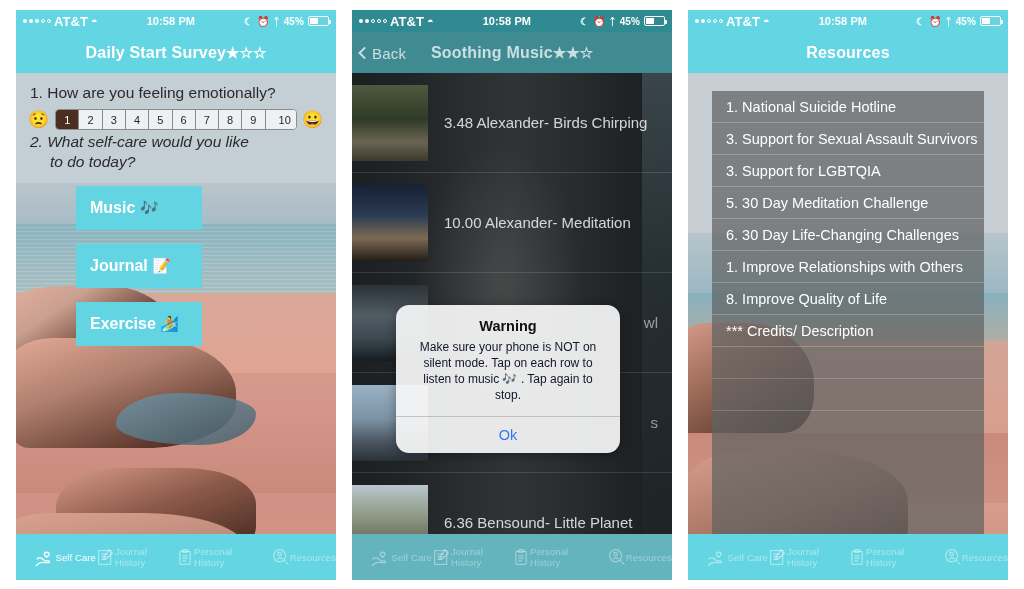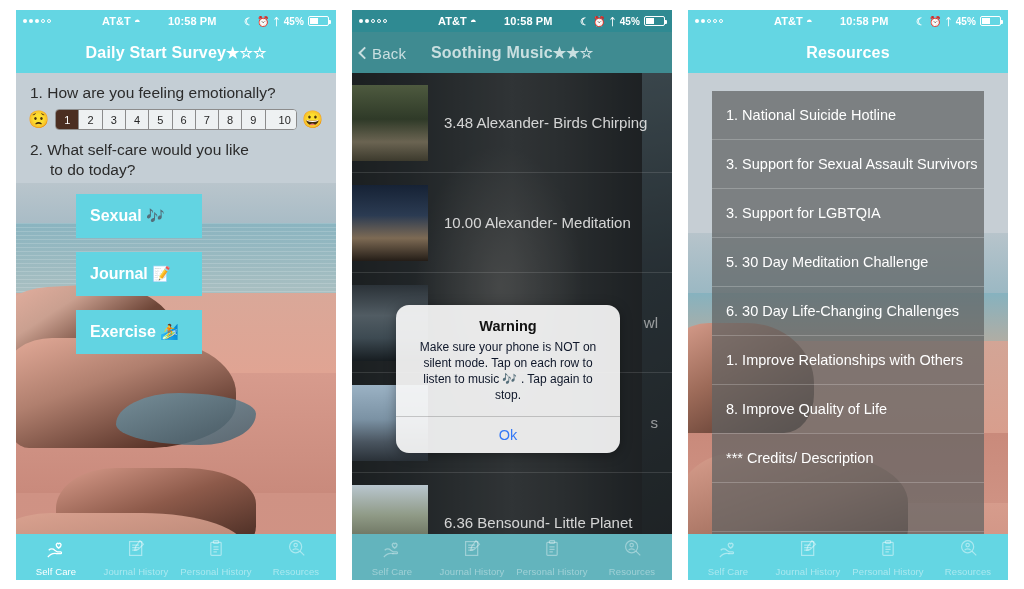--- a/index.html
+++ b/index.html
@@ -35,21 +35,21 @@
     display: flex; align-items: center;
     padding: 0 7px;
     font-size: 11px;
     color: #ffffff;
     letter-spacing: .1px;
   }
   .sb-left { display:flex; align-items:center; gap:3px; flex: 0 0 auto; }
   .sb-dots { display:flex; gap:2px; align-items:center; }
   .sb-dots i { width:4px; height:4px; border-radius:50%; background:#fff; display:block; }
   .sb-dots i.hollow { background:transparent; border:1px solid #fff; width:4px; height:4px; }
-  .sb-carrier { font-size:11px; font-weight:600;margin-left:48px; }
+  .sb-carrier { font-size:13px; font-weight:600; }
   .sb-wifi { font-size:11px; }
   .sb-center { flex:1 1 auto; text-align:center; font-size:11px; font-weight:700; }
   .sb-right { display:flex; align-items:center; gap:4px; flex:0 0 auto; font-size:10px; font-weight:600;}
   .sb-batt {
     width:21px; height:10px; border:1px solid #fff; border-radius:2px;
     position:relative; display:inline-block;
   }
   .sb-batt::after {
     content:""; position:absolute; right:-3px; top:3px;
     width:2px; height:4px; background:#fff; border-radius:0 1px 1px 0;
@@ -131,21 +131,21 @@
     border-radius: 45% 55% 40% 60% / 60% 40% 60% 40%;
     opacity:.85;
   }
 
   .q {
     position:relative; z-index:5;
     font-size:15.5px; color:#2b2b2b; line-height:20px;
     padding: 0 14px;
   }
   .q1 { padding-top:10px; }
-  .q2 { padding-top:10px; }
+  .q2 { padding-top:2px;font-style:italic; }
   .q2 span { display:block; }
   .q2 .l2 { padding-left:20px; }
 
   .scale-row {
     position:relative; z-index:5;
     display:flex; align-items:center; gap:6px;
     padding: 6px 12px 0 12px;
   }
   .emoji { font-size:17px; line-height:1; }
   .segments {
@@ -181,22 +181,22 @@
   .act-btn .gl { font-size:15px; }
 
   
   .tabbar {
     position:absolute; left:0; right:0; bottom:0; height:46px;
     background:#64d6e3;
     display:flex; align-items:center;
     z-index:50;
   }
   .tab {
-    flex:1 1 0; display:flex; flex-direction:column; align-items:center; justify-content:flex-end;
-    gap:7px;
+    flex:1 1 0; display:flex; flex-direction:row; align-items:center; justify-content:flex-end;
+    gap:0;
     color: rgba(255,255,255,.45);
   }
   .tab.active { color:#ffffff; }
   .tab .ticon { height:22px; display:flex; align-items:center; justify-content:center; }
   .tab .tlabel { font-size:9.5px; letter-spacing:.1px; }
   .tab svg { display:block; }
 
   
   .p2 { background:#161b1d; }
   .p2 .statusbar { background:#2f8a92; }
@@ -298,21 +298,21 @@
   .p3-bg .rk2 {
     position:absolute; left:-10px; top:380px; width:230px; height:110px;
     background: linear-gradient(160deg,#d99f8e 0%, #a97564 50%, #5a3429 95%);
     border-radius: 25% 40% 20% 15% / 45% 45% 30% 35%;
   }
   .rlist {
     position:absolute; left:24px; right:24px; top:18px; bottom:16px;
     background: rgba(96,99,99,.72);
   }
   .rrow {
-    height:49px; display:flex; align-items:center;
+    height:32px; display:flex; align-items:center;
     padding-left:14px;
     color:#ffffff; font-size:14.5px;
     border-bottom:1px solid rgba(255,255,255,.22);
   }
   .rrow.blank { border-bottom:1px solid rgba(255,255,255,.18); }
   .p3 .tab { color: rgba(255,255,255,.45); }
 </style>
 </head>
 <body>
 
@@ -377,21 +377,21 @@
         <span class="emoji">😀</span>
       </div>
 
       <div class="q q2">
         <span>2. What self-care would you like</span>
         <span class="l2">to do today?</span>
       </div>
 
       <div class="actions">
         <div class="act-btn">
-          <span>Sexual</span>
+          <span>Music</span>
           <span class="gl">🎶</span>
         </div>
         <div class="act-btn">
           <span>Journal</span>
           <span class="gl">📝</span>
         </div>
         <div class="act-btn">
           <span>Exercise</span>
           <span class="gl">🏄</span>
         </div>

